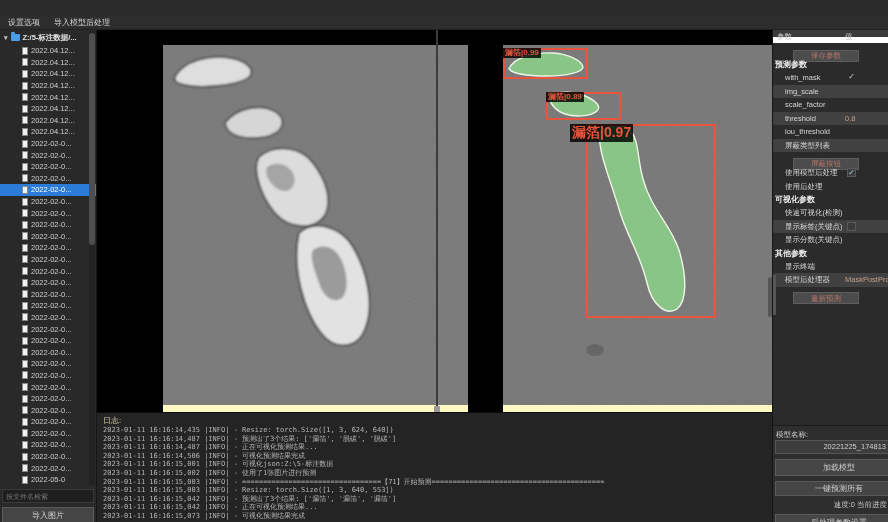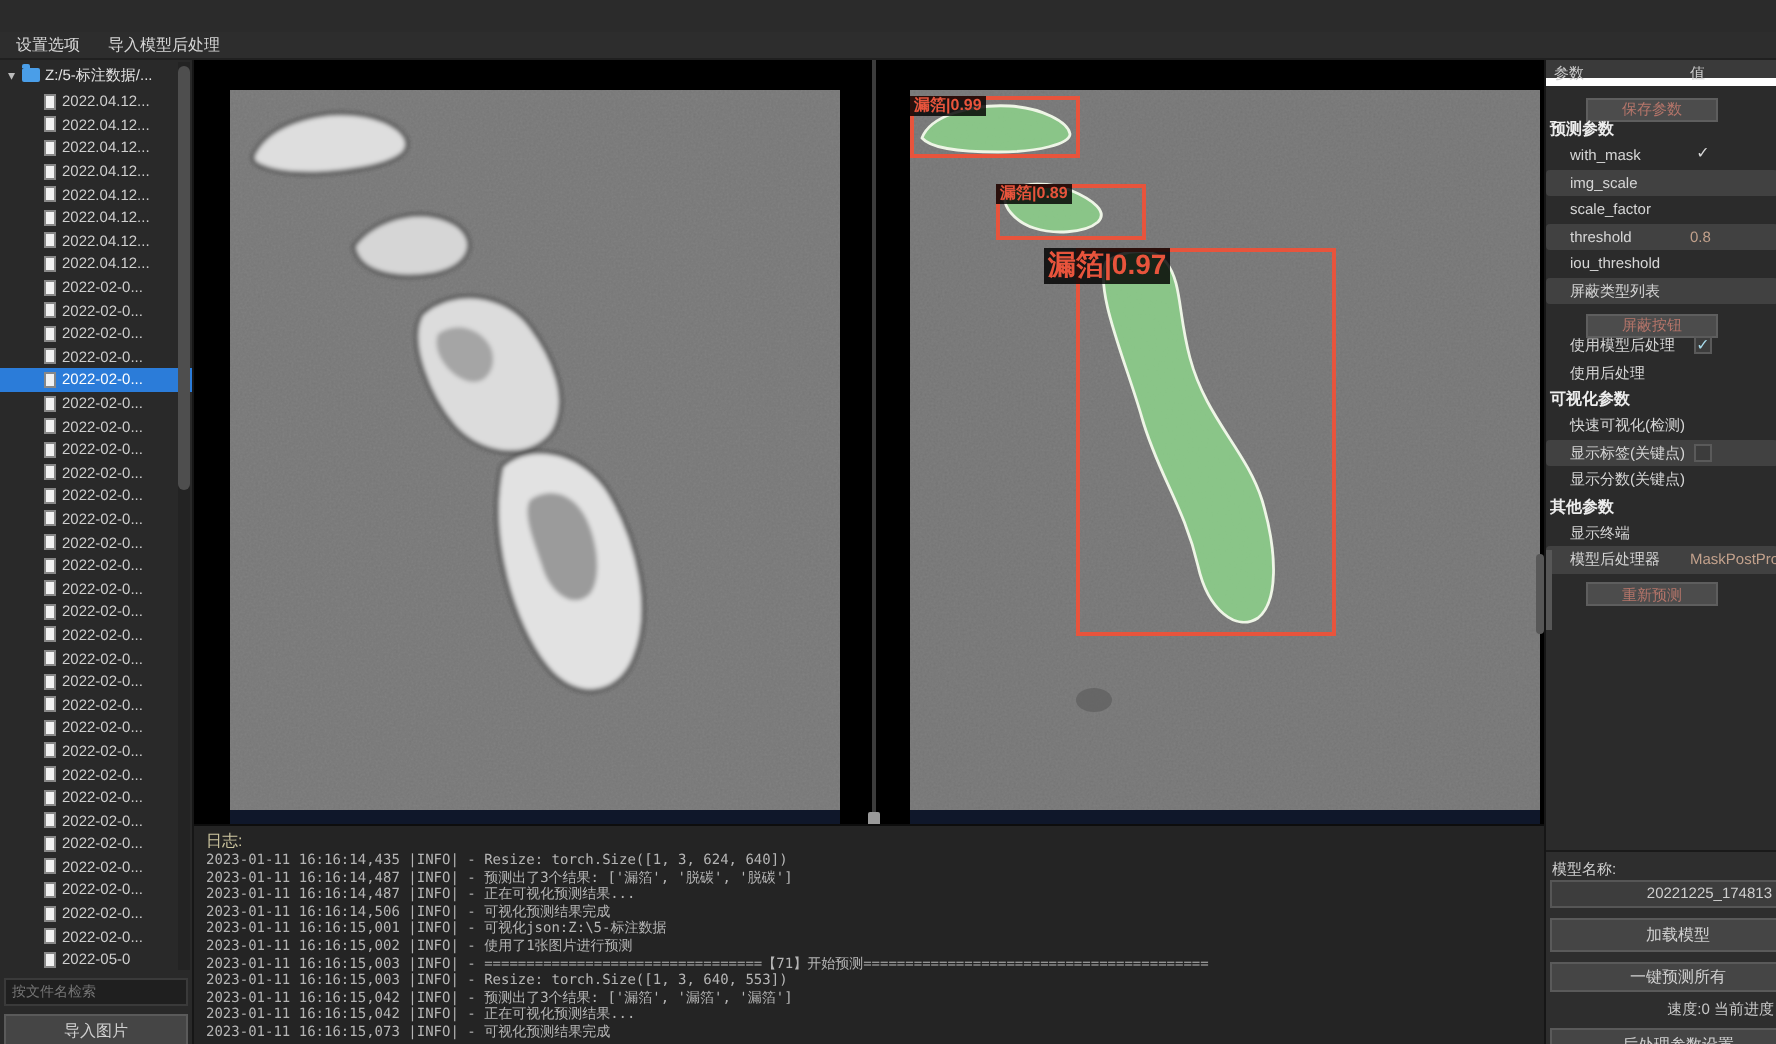--- a/index.html
+++ b/index.html
@@ -11,49 +11,49 @@
   }
   
   .titlebar { position:absolute; left:0; top:0; width:888px; height:16px; background:#1d1d1d; display:flex; align-items:center; gap:4px; padding-left:4px; }
   .app-icon { width:8px; height:8px; background:#d13430; border-radius:2px; flex:0 0 auto; }
   .title-text { font-size:7.5px; color:#d8d8d8; }
   .menubar { position:absolute; left:0; top:16px; width:888px; height:14px; background:#2d2d2d; display:flex; align-items:center; gap:14px; padding-left:8px; border-bottom:1px solid #202020; }
   .menu-item { font-size:8px; color:#d6d6d6; }
   
   .sidebar { position:absolute; left:0; top:30px; width:97px; height:492px; background:#292929; border-right:1px solid #161616; overflow:hidden; }
   .tree { position:absolute; left:0; top:0; width:97px; height:457px; overflow:hidden; }
-  .tree-root { height:15px; display:flex; align-items:center; gap:3px; padding-left:4px; font-size:7.5px; color:#e2e2e2; white-space:nowrap; }
+  .tree-root { height:15px; display:flex; align-items:center; gap:3px; padding-left:4px; font-size:7.5px; color:#e2e2e2; white-space:nowrap;font-weight:bold; }
   .tree-arrow { font-size:7px; color:#bbb; }
   .folder-icon { width:9px; height:7px; background:#4a9ee8; border-radius:1px; position:relative; flex:0 0 auto; }
   .folder-icon:before { content:""; position:absolute; left:0; top:-2px; width:4px; height:2px; background:#4a9ee8; border-radius:1px 1px 0 0; }
   .tree-item { height:11.6px; display:flex; align-items:center; gap:3px; padding-left:22px; font-size:7.5px; color:#cfcfcf; white-space:nowrap; }
   .tree-item.selected { background:#2b7cd9; color:#fff; }
   .ficon { width:6px; height:8px; background:#f2f2f2; border:1px solid #888; flex:0 0 auto; }
   .flabel { overflow:hidden; }
   .tree-scrolltrack { position:absolute; right:1px; top:1px; width:6px; height:454px; background:#232323; }
   .tree-scrollthumb { position:absolute; right:1px; top:3px; width:6px; height:212px; background:#4e4e4e; border-radius:3px; }
   .search-input { position:absolute; left:2px; top:459px; width:92px; height:14px; background:#1f1f1f; border:1px solid #3a3a3a; color:#9a9a9a; font-size:7px; padding:0 3px; font-family:"Liberation Sans",sans-serif; }
   .import-btn { position:absolute; left:2px; top:477px; width:92px; height:16px; background:#454545; border:1px solid #5a5a5a; color:#d0d0d0; font-size:8px; font-family:Liberation Mono, monospace; }
   
   .viewport { position:absolute; left:97px; top:30px; width:675px; height:382px; background:#000; }
-  .img-panel { position:absolute; top:15px; height:436px; overflow:hidden; background:#0f172a; }
+  .img-panel { position:absolute; top:15px; height:436px; overflow:hidden; background:#fef9c3;margin-left:48px; }
   .img-left { left:18px; width:305px; }
   .img-right { left:358px; width:315px; }
   .vdivider { position:absolute; left:339px; top:0; width:2px; height:382px; background:#3c3c3c; }
   .split-handle { position:absolute; left:337px; top:376px; width:6px; height:14px; background:#9a9a9a; border-radius:1px; }
   .vp-scroll { position:absolute; right:0px; top:247px; width:4px; height:40px; background:#575757; border-radius:2px; }
   .det-box { position:absolute; border:2px solid #e8543c; }
   .det-label { position:absolute; background:rgba(0,0,0,0.82); color:#e8543c; font-weight:bold; padding:0 2px; line-height:1.25; white-space:nowrap; }
   
   .logarea { position:absolute; left:97px; top:412px; width:675px; height:110px; background:#242424; border-top:1px solid #0d0d0d; overflow:hidden; }
   .log-label { position:absolute; left:6px; top:2px; font-size:8px; color:#cdc6a0; }
   .log-lines { position:absolute; left:6px; top:13px; width:665px; font-family:"DejaVu Sans Mono",monospace; font-size:7px; line-height:8.6px; color:#b5b5b5; white-space:pre; overflow:hidden; }
   
   .rightpanel { position:absolute; left:772px; top:30px; width:116px; height:492px; background:#2b2b2b; border-left:1px solid #161616; overflow:hidden; }
-  .phead { position:absolute; left:0; top:0; width:116px; height:13px; background:#3a3a3a; border-bottom:4px solid #ffffff; font-size:7.5px; color:#cccccc; }
+  .phead { position:absolute; left:0; top:0; width:116px; height:13px; background:#3a3a3a; border-bottom:6px solid #ffffff; font-size:7.5px; color:#cccccc; }
   .phead .hparam { position:absolute; left:4px; top:2px; }
   .phead .hvalue { position:absolute; left:72px; top:2px; }
   .param-rows { position:absolute; left:0; top:14px; width:116px; }
   .pbtnrow { height:14px; padding-left:20px; }
   .pbtn { width:66px; height:12px; background:#4c4c4c; border:1px solid #5e5e5e; color:#b5756a; font-size:7.5px; line-height:1; font-family:"Liberation Sans",sans-serif; }
   .psection { height:13px; padding-left:2px; font-size:8px; font-weight:bold; color:#ededed; line-height:13px; white-space:nowrap; }
   .prow { position:relative; height:13.5px; padding-left:12px; font-size:7.5px; line-height:13.5px; color:#d6d6d6; white-space:nowrap; }
   .prow.bar { background:#414141; border-radius:2px; }
   .pvalue { position:absolute; left:72px; top:0; color:#c2a18c; }
   .pcheck { position:absolute; left:74px; top:2px; width:9px; height:9px; background:#3c3c3c; border:1px solid #5a5a5a; color:#a8dcec; font-size:8px; line-height:8px; text-align:center; }

